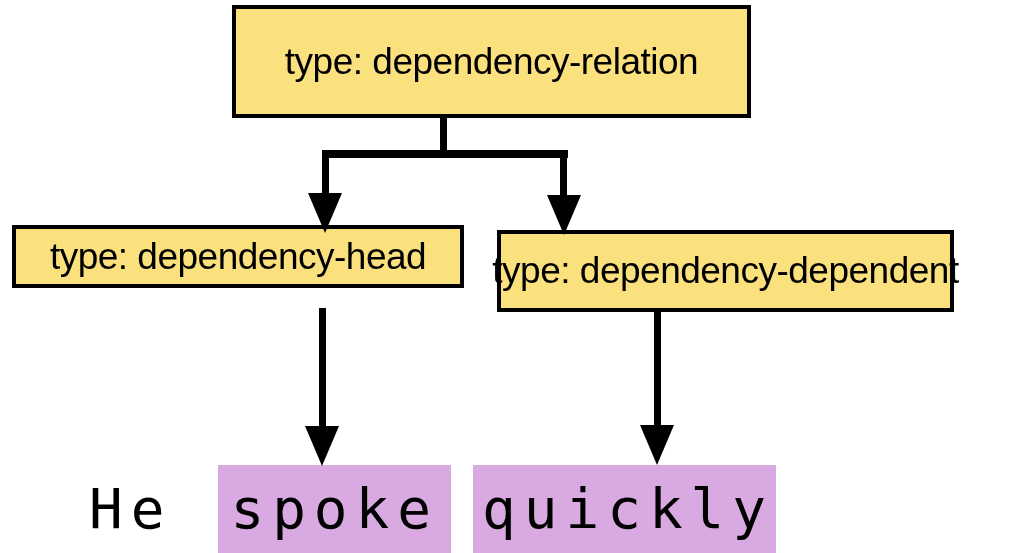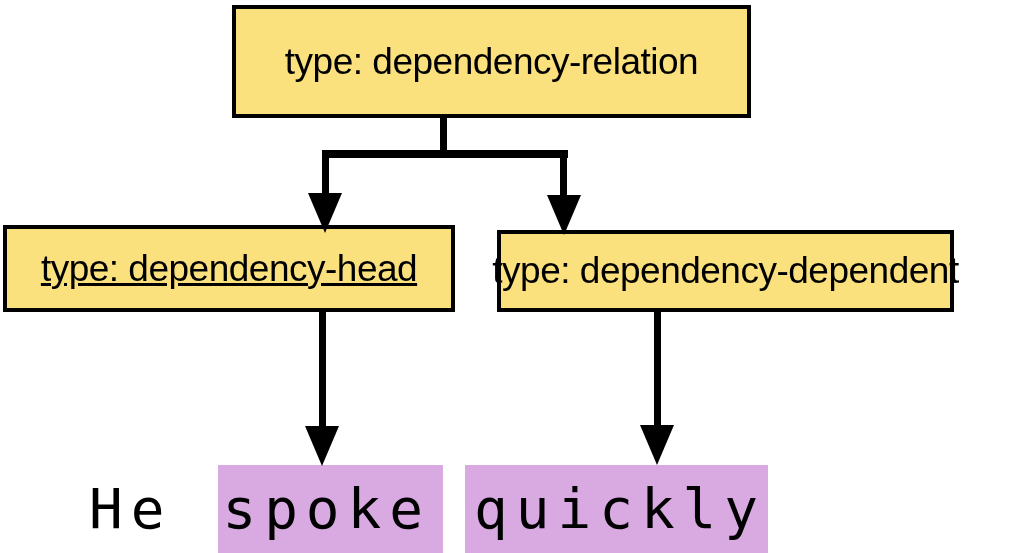--- a/index.html
+++ b/index.html
@@ -26,21 +26,21 @@
     align-items: center;
     justify-content: center;
     color: var(--text, #000000);
     font-size: 37px;
     line-height: 38px;
     letter-spacing: -0.5px;
     white-space: nowrap;
     text-align: center;
   }
   #node-relation  { left: 232px; top: 5px;   width: 519px; height: 113px; }
-  #node-head      { left: 3px;   top: 225px; width: 452px; height: 87px; text-decoration: underline; }
+  #node-head      { left: 12px;   top: 225px; width: 452px; height: 63px; }
   #node-dependent { left: 497px; top: 230px; width: 457px; height: 82px; }
 
   
   .vline, .hline {
     position: absolute;
     background: var(--line, #000000);
   }
   #trunk-line          { left: 440px; top: 114px; width: 7px;   height: 44px; }
   #branch-crossbar     { left: 322px; top: 150px; width: 246px; height: 8px; }
   #branch-to-head      { left: 322px; top: 150px; width: 7px;   height: 50px; }
@@ -77,21 +77,21 @@
   }
   #sentence .token {
     display: inline-block;
     height: 88px;
     line-height: 88px;
     vertical-align: top;
   }
   .token-highlight {
     background: var(--highlight-fill, #D9A9E2);
   }
-  #token-spoke   { margin-left: 46px; padding: 0 12px 0 4px; text-align: center; }
+  #token-spoke   { margin-left: 46px; padding: 0 12px 0 12px; text-align: center; }
   #token-quickly { margin-left: 22px; padding: 0 2px 4px 9px; }
 </style>
 </head>
 <body>
 
 <div id="canvas">
 
   <div class="node" id="node-relation">
     <div>type: dependency-relation</div>
   </div>

